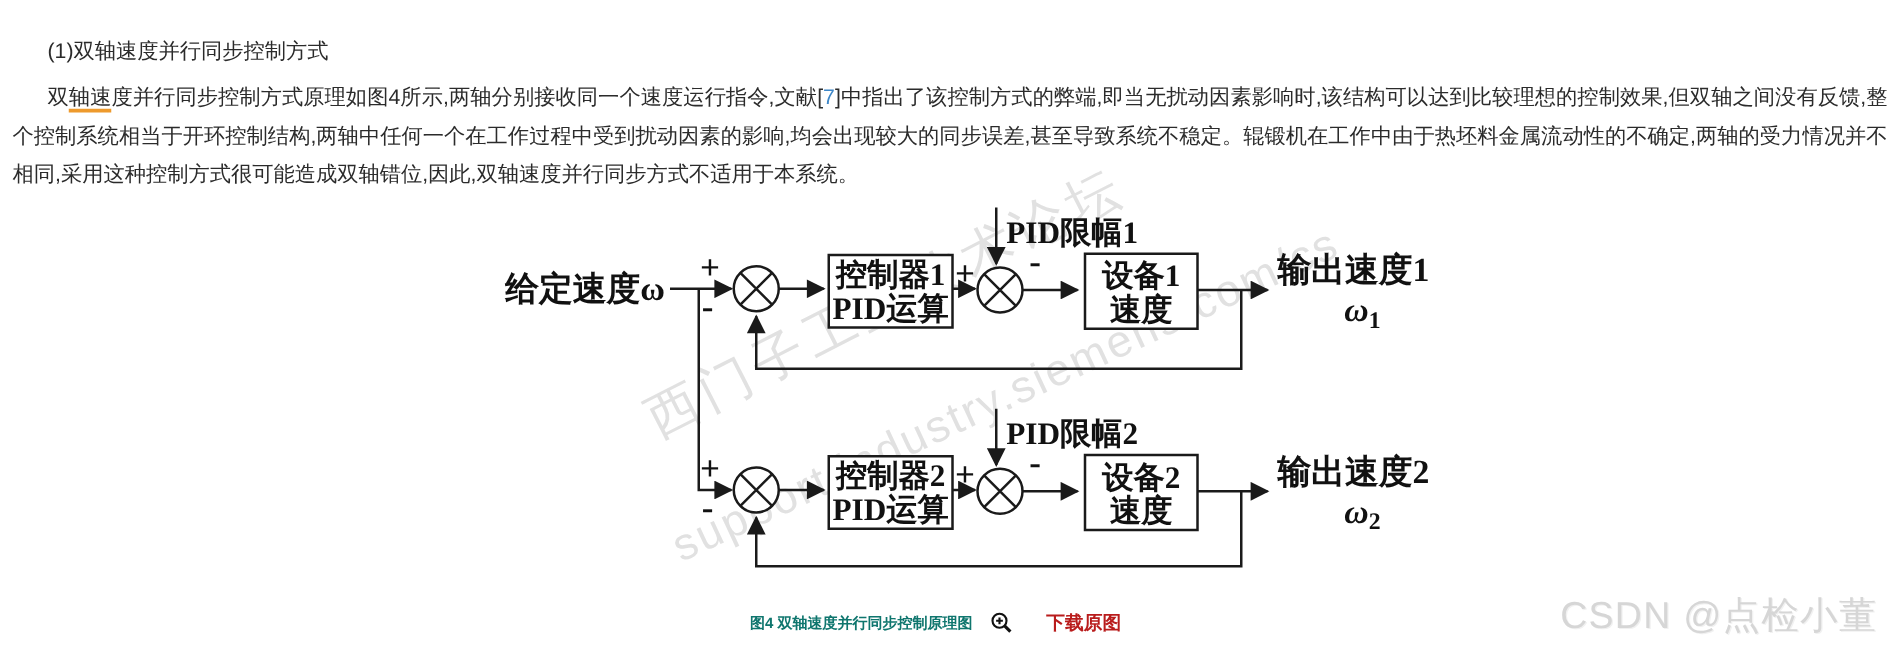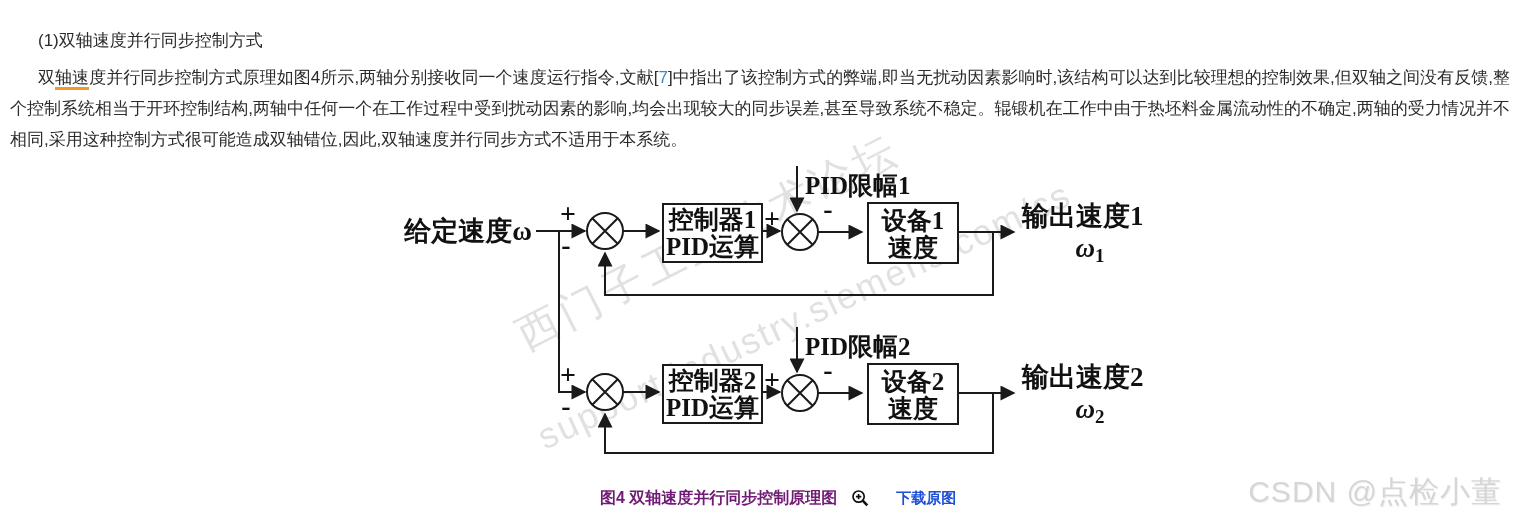--- a/index.html
+++ b/index.html
@@ -43,23 +43,23 @@
   .dtext{font-family:"Liberation Serif","DejaVu Serif",serif;font-weight:bold;fill:#111;}
   .t25{font-size:25px;}
   .t27{font-size:27px;}
   .sign{font-family:"Liberation Serif","DejaVu Serif",serif;font-weight:bold;fill:#111;font-size:28px;}
   .omega{font-style:italic;}
   
   .caption-row{
     position:absolute;left:600px;top:487px;z-index:3;
     display:flex;align-items:center;height:22px;
   }
-  .caption{font-size:16px;font-weight:bold;color:#701a75;white-space:nowrap;}
+  .caption{font-size:12px;font-weight:bold;color:#0f766e;white-space:nowrap;}
   .zoom-icon{margin-left:14px;display:inline-flex;align-items:center;cursor:pointer;}
-  .download{margin-left:26px;font-size:15px;font-weight:bold;color:#1d4ed8;
+  .download{margin-left:26px;font-size:15px;font-weight:bold;color:#b91c1c;
             text-decoration:none;cursor:pointer;white-space:nowrap;}
 </style>
 </head>
 <body>
 
 <div class="text-block">
   <p class="heading">(1)双轴速度并行同步控制方式</p>
   <p class="para"><span>双</span><span class="underlined">轴速</span><span>度并行同步控制方式原理如图4所示,两轴分别接收同一个速度运行指令,文献[</span><a class="ref-link">7</a><span>]中指出了该控制方式的弊端,即当无扰动因素影响时,该结构可以达到比较理想的控制效果,但双轴之间没有反馈,整个控制系统相当于开环控制结构,两轴中任何一个在工作过程中受到扰动因素的影响,均会出现较大的同步误差,甚至导致系统不稳定。辊锻机在工作中由于热坯料金属流动性的不确定,两轴的受力情况并不相同,采用这种控制方式很可能造成双轴错位,因此,双轴速度并行同步方式不适用于本系统。</span></p>
 </div>
 

